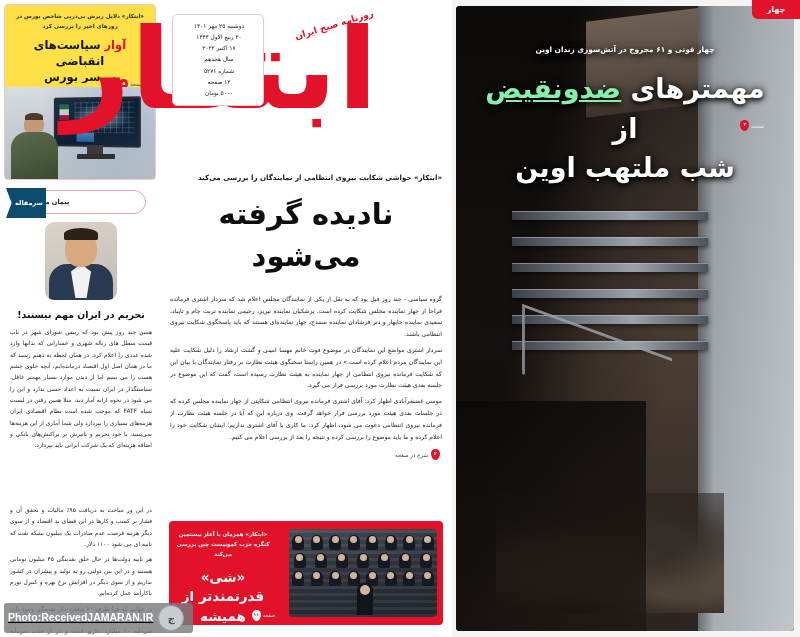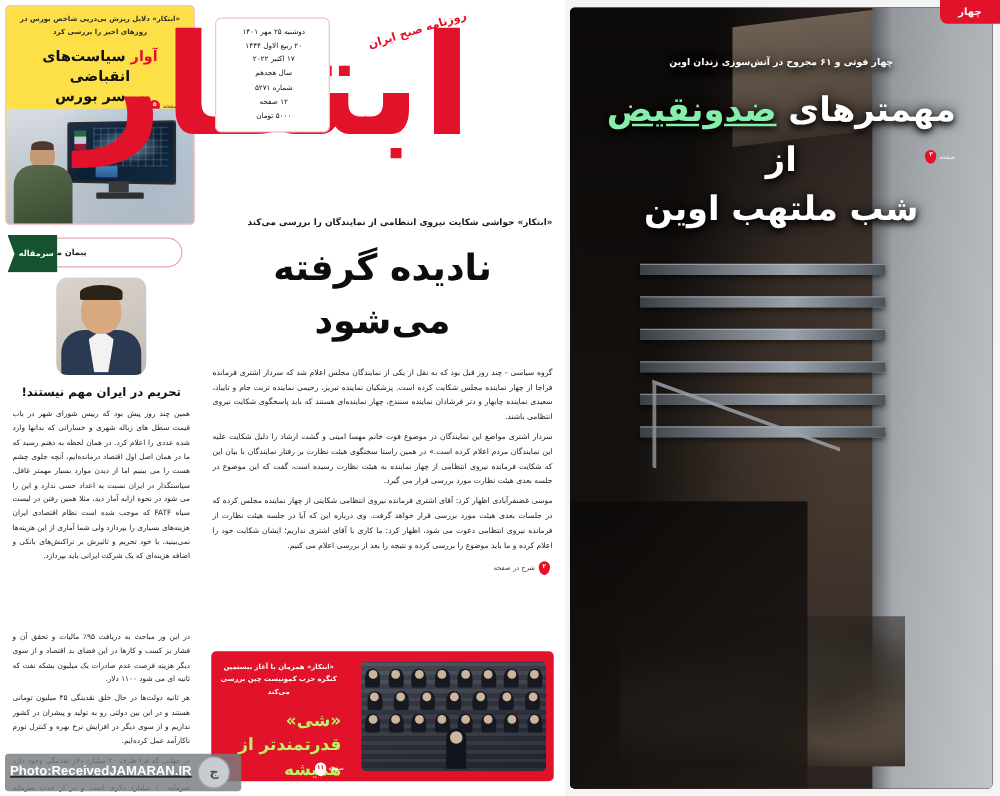--- a/index.html
+++ b/index.html
@@ -203,21 +203,21 @@
   .edit-author {
     font-size: 6.5px;
     font-weight: bold;
     color: #222;
     padding-right: 20px;
   }
   .edit-tag {
     position: absolute;
     left: 0; top: 0;
     width: 40px; height: 30px;
-    background: #14532d;
+    background: #0c4a6e;
     clip-path: polygon(0 0, 100% 0, 100% 100%, 0 100%, 14% 50%);
     display: flex;
     align-items: center;
     justify-content: center;
   }
   .edit-tag span {
     color: #fff;
     font-size: 6.5px;
     font-weight: bold;
     transform: translateX(3px);
@@ -398,21 +398,22 @@
     font-size: 5.5px;
     color: #fff;
     line-height: 1.8;
     text-align: center;
     font-weight: bold;
   }
   .china-head {
     margin-top: 8px;
     font-size: 13.5px;
     font-weight: bold;
-    color: #bef264;
+    color: #ffffff;
+    text-align: center;
     line-height: 1.45;
   }
   .china-badge {
     position: absolute;
     right: 6px; bottom: 4px;
     display: flex; align-items: center; gap: 2px;
   }
   .china-badge .lbl { font-size: 4.8px; color: #fff; }
   .badge-pin-w {
     display:inline-block; width:9px; height:11px;

